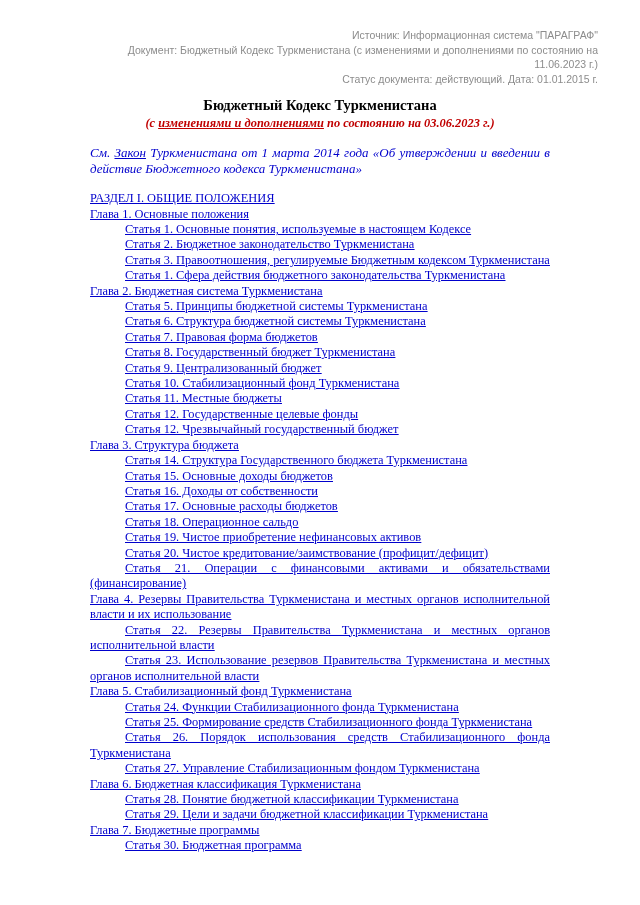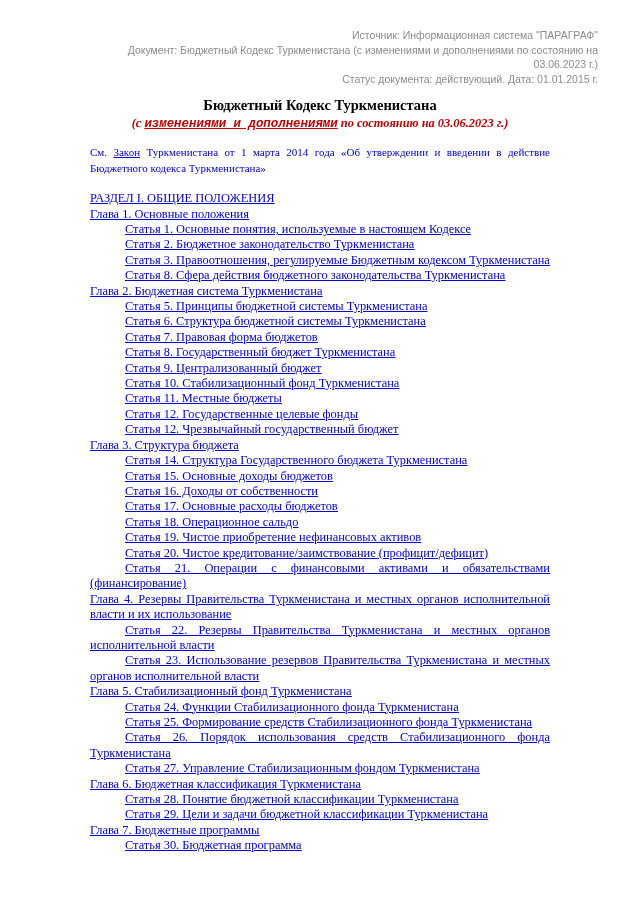--- a/index.html
+++ b/index.html
@@ -34,26 +34,27 @@
     font-family: "Liberation Serif", serif;
   }
   .subtitle {
     margin-top: 2px;
     text-align: center;
     font-size: 12.4px;
     font-weight: bold;
     font-style: italic;
     color: #c00000;
   }
-  .red-link { color: #c00000; text-decoration: underline; cursor: pointer; font-family: Liberation Mono, monospace; }
+  .red-link { color: #c00000; text-decoration: underline; cursor: pointer; }
 
   .see-also {
     margin-top: 14px;
-    font-size: 11px;
+    font-size: 13px;
     line-height: 15.6px;
+    font-style: italic;
     color: #0000cc;
     text-align: justify;
   }
 
   .toc { margin-top: 15px; }
   p.toc-entry {
     font-size: 12.4px;
     line-height: 15.4px;
     text-align: justify;
     color: #0000cc;
@@ -67,39 +68,39 @@
     cursor: pointer;
   }
 </style>
 </head>
 <body>
 
 <div class="page">
 
   <div class="doc-header">
     <div>Источник: Информационная система "ПАРАГРАФ"</div>
-    <div>Документ: Бюджетный Кодекс Туркменистана (с изменениями и дополнениями по состоянию на 03.06.2023 г.)</div>
+    <div>Документ: Бюджетный Кодекс Туркменистана (с изменениями и дополнениями по состоянию на 11.06.2023 г.)</div>
     <div>Статус документа: действующий. Дата: 01.01.2015 г.</div>
   </div>
 
   <div class="content">
 
     <h1 class="title">Бюджетный Кодекс Туркменистана</h1>
 
     <div class="subtitle"><span>(с </span><a class="red-link">изменениями и дополнениями</a><span> по состоянию на 03.06.2023 г.)</span></div>
 
     <div class="see-also"><span>См. </span><a class="doc-link">Закон</a><span> Туркменистана от 1 марта 2014 года «Об утверждении и введении в действие Бюджетного кодекса Туркменистана»</span></div>
 
     <div class="toc">
         <p class="toc-entry section"><a class="doc-link">РАЗДЕЛ I. ОБЩИЕ ПОЛОЖЕНИЯ</a></p>
         <p class="toc-entry chapter"><a class="doc-link">Глава 1. Основные положения</a></p>
         <p class="toc-entry article"><a class="doc-link">Статья 1. Основные понятия, используемые в настоящем Кодексе</a></p>
         <p class="toc-entry article"><a class="doc-link">Статья 2. Бюджетное законодательство Туркменистана</a></p>
         <p class="toc-entry article"><a class="doc-link">Статья 3. Правоотношения, регулируемые Бюджетным кодексом Туркменистана</a></p>
-        <p class="toc-entry article"><a class="doc-link">Статья 8. Сфера действия бюджетного законодательства Туркменистана</a></p>
+        <p class="toc-entry article"><a class="doc-link">Статья 1. Сфера действия бюджетного законодательства Туркменистана</a></p>
         <p class="toc-entry chapter"><a class="doc-link">Глава 2. Бюджетная система Туркменистана</a></p>
         <p class="toc-entry article"><a class="doc-link">Статья 5. Принципы бюджетной системы Туркменистана</a></p>
         <p class="toc-entry article"><a class="doc-link">Статья 6. Структура бюджетной системы Туркменистана</a></p>
         <p class="toc-entry article"><a class="doc-link">Статья 7. Правовая форма бюджетов</a></p>
         <p class="toc-entry article"><a class="doc-link">Статья 8. Государственный бюджет Туркменистана</a></p>
         <p class="toc-entry article"><a class="doc-link">Статья 9. Централизованный бюджет</a></p>
         <p class="toc-entry article"><a class="doc-link">Статья 10. Стабилизационный фонд Туркменистана</a></p>
         <p class="toc-entry article"><a class="doc-link">Статья 11. Местные бюджеты</a></p>
         <p class="toc-entry article"><a class="doc-link">Статья 12. Государственные целевые фонды</a></p>
         <p class="toc-entry article"><a class="doc-link">Статья 12. Чрезвычайный государственный бюджет</a></p>

